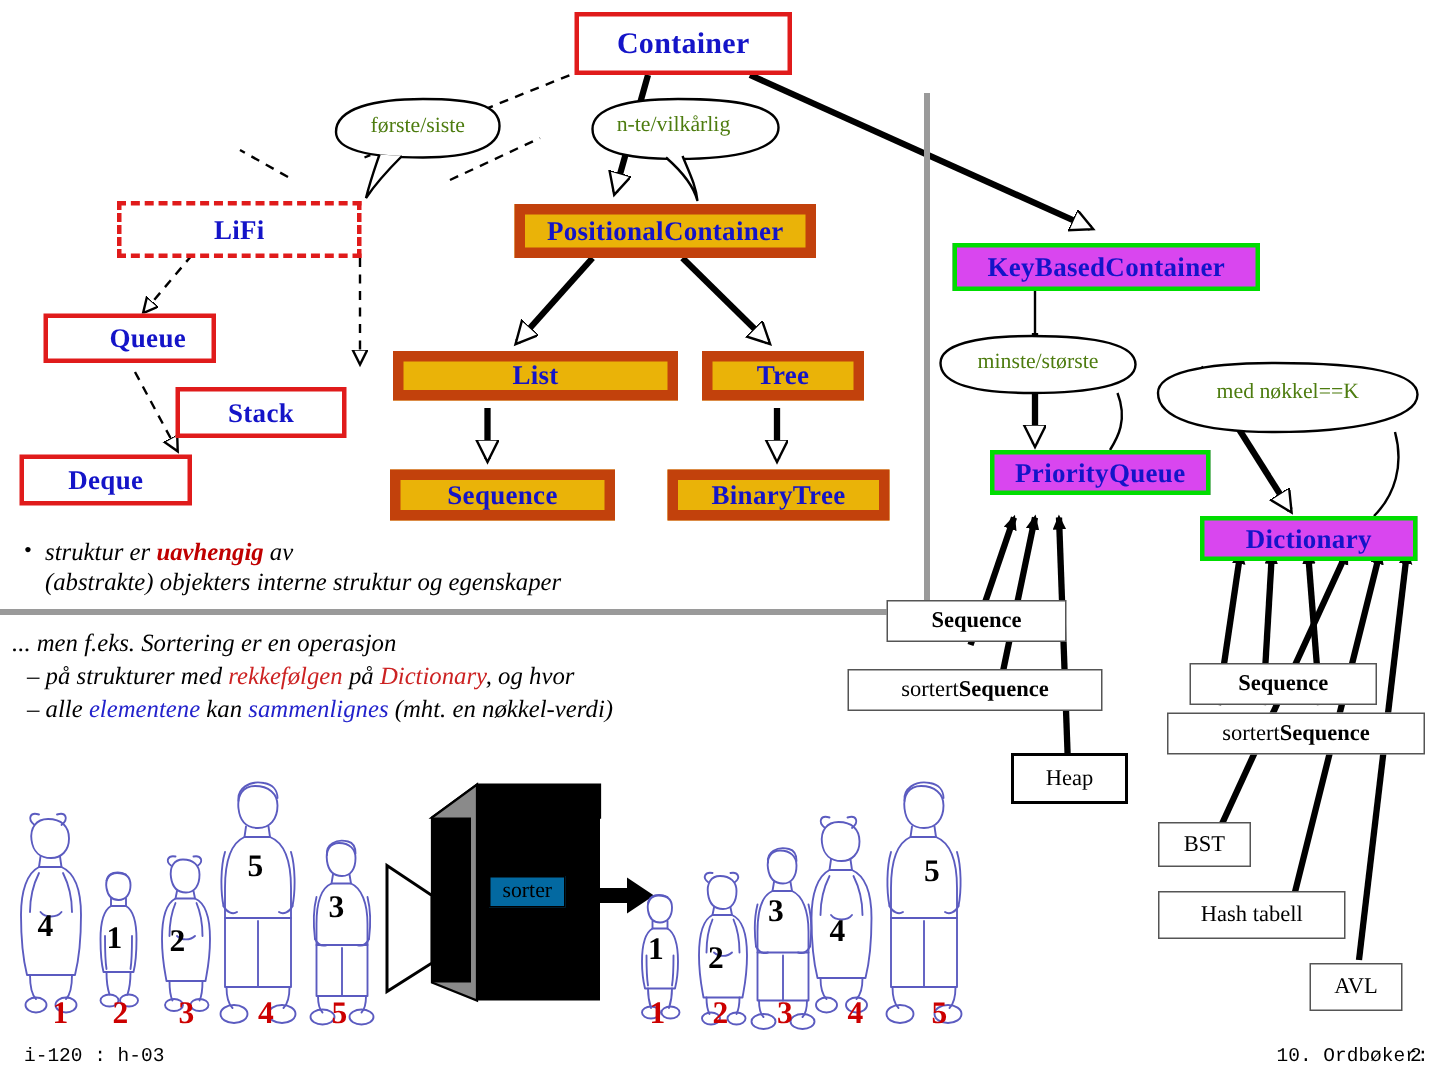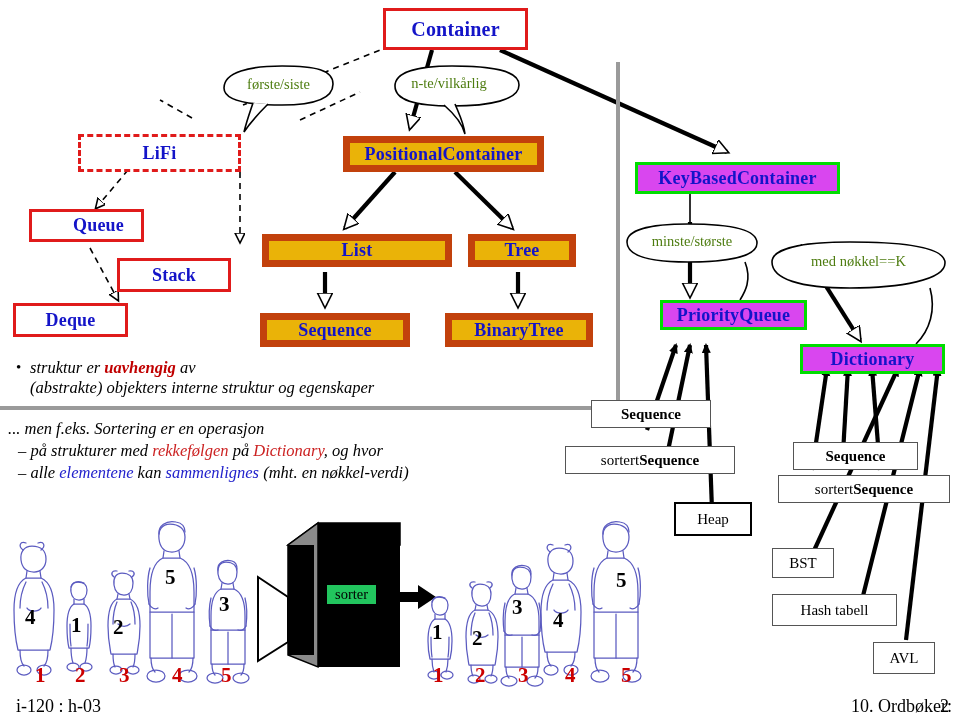--- a/index.html
+++ b/index.html
@@ -73,27 +73,27 @@
   
   .num-black{
     position:absolute;color:#000;font-weight:bold;font-size:21px;
     font-family:"Liberation Serif",serif;
   }
   .num-red{
     position:absolute;color:#cc0000;font-weight:bold;font-size:21px;
     font-family:"Liberation Serif",serif;
   }
   .sorter-label{
-    position:absolute;background:#22c55e;border:1px solid #000;
+    position:absolute;background:#0369a1;border:1px solid #000;
     font-size:14.5px;padding:1px 8px;color:#000;z-index:5;
   }
 
   
   .footer{
-    position:absolute;font-size:18px;color:#000;
+    position:absolute;font-size:13px;color:#000;font-family:Liberation Mono, monospace;
   }
   svg{position:absolute;left:0;top:0;overflow:visible;}
   .thickedge{stroke:#000;stroke-width:4.2;fill:none;}
   .thinedge{stroke:#000;stroke-width:1.6;fill:none;}
   .dashedge{stroke:#000;stroke-width:1.6;fill:none;stroke-dasharray:6 5;}
   .bubbleline{stroke:#000;stroke-width:1.6;fill:#ffffff;}
   .hollow{fill:#ffffff;stroke:#000;stroke-width:1.6;}
   .solidarrow{fill:#000;}
   .figure{stroke:#5b5bc0;stroke-width:1.25;fill:none;stroke-linejoin:round;stroke-linecap:round;}
 </style>

